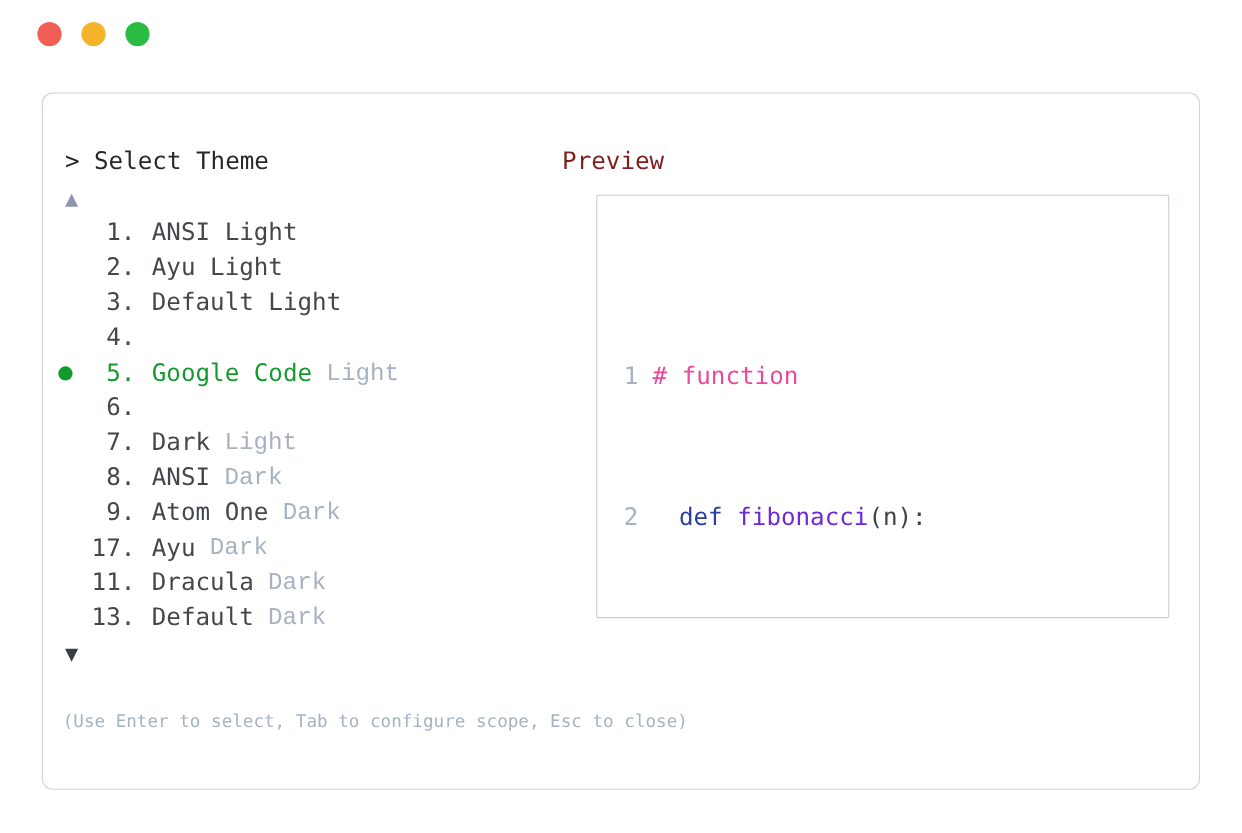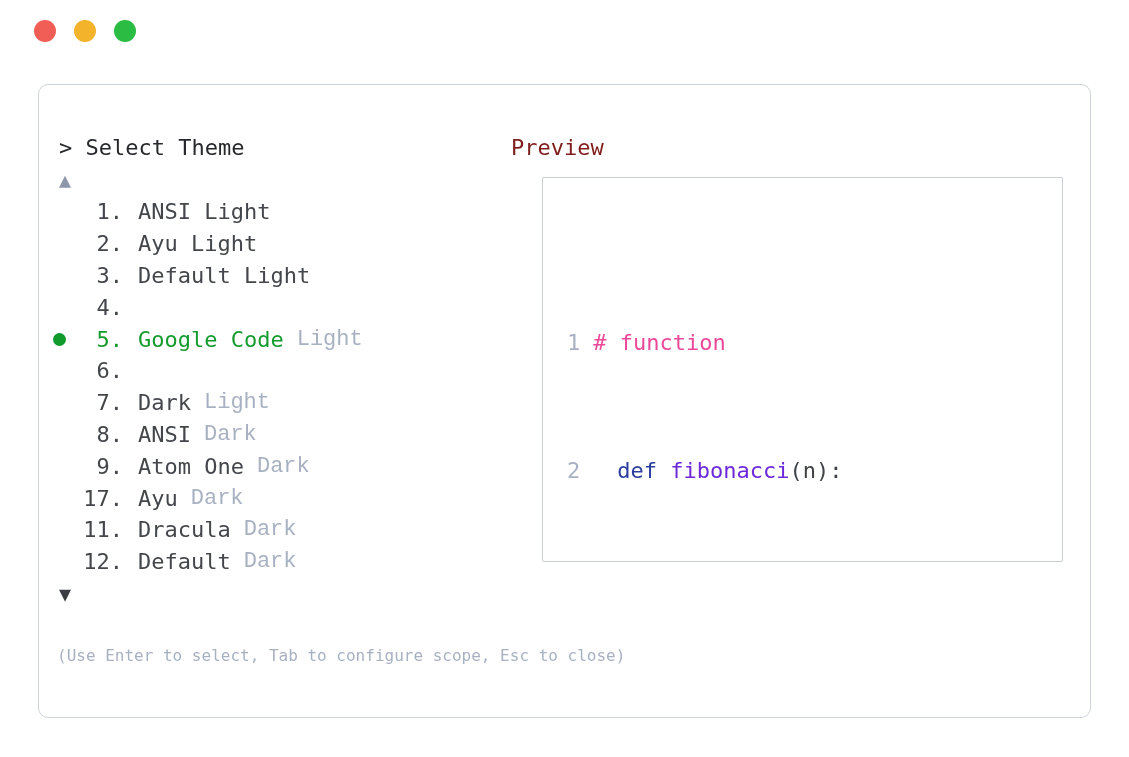--- a/index.html
+++ b/index.html
@@ -145,21 +145,21 @@
 
       <div class="trow">
         <span class="bcol"></span>
         <span class="num">11.</span>
         <span class="tname">Dracula</span>
         <span class="tvariant">Dark</span>
       </div>
 
       <div class="trow">
         <span class="bcol"></span>
-        <span class="num">12.</span>
+        <span class="num">13.</span>
         <span class="tname">Default</span>
         <span class="tvariant">Dark</span>
       </div>
 
     </div>
 
     <div class="scrollrow down">
       <span>▼</span>
     </div>
 

